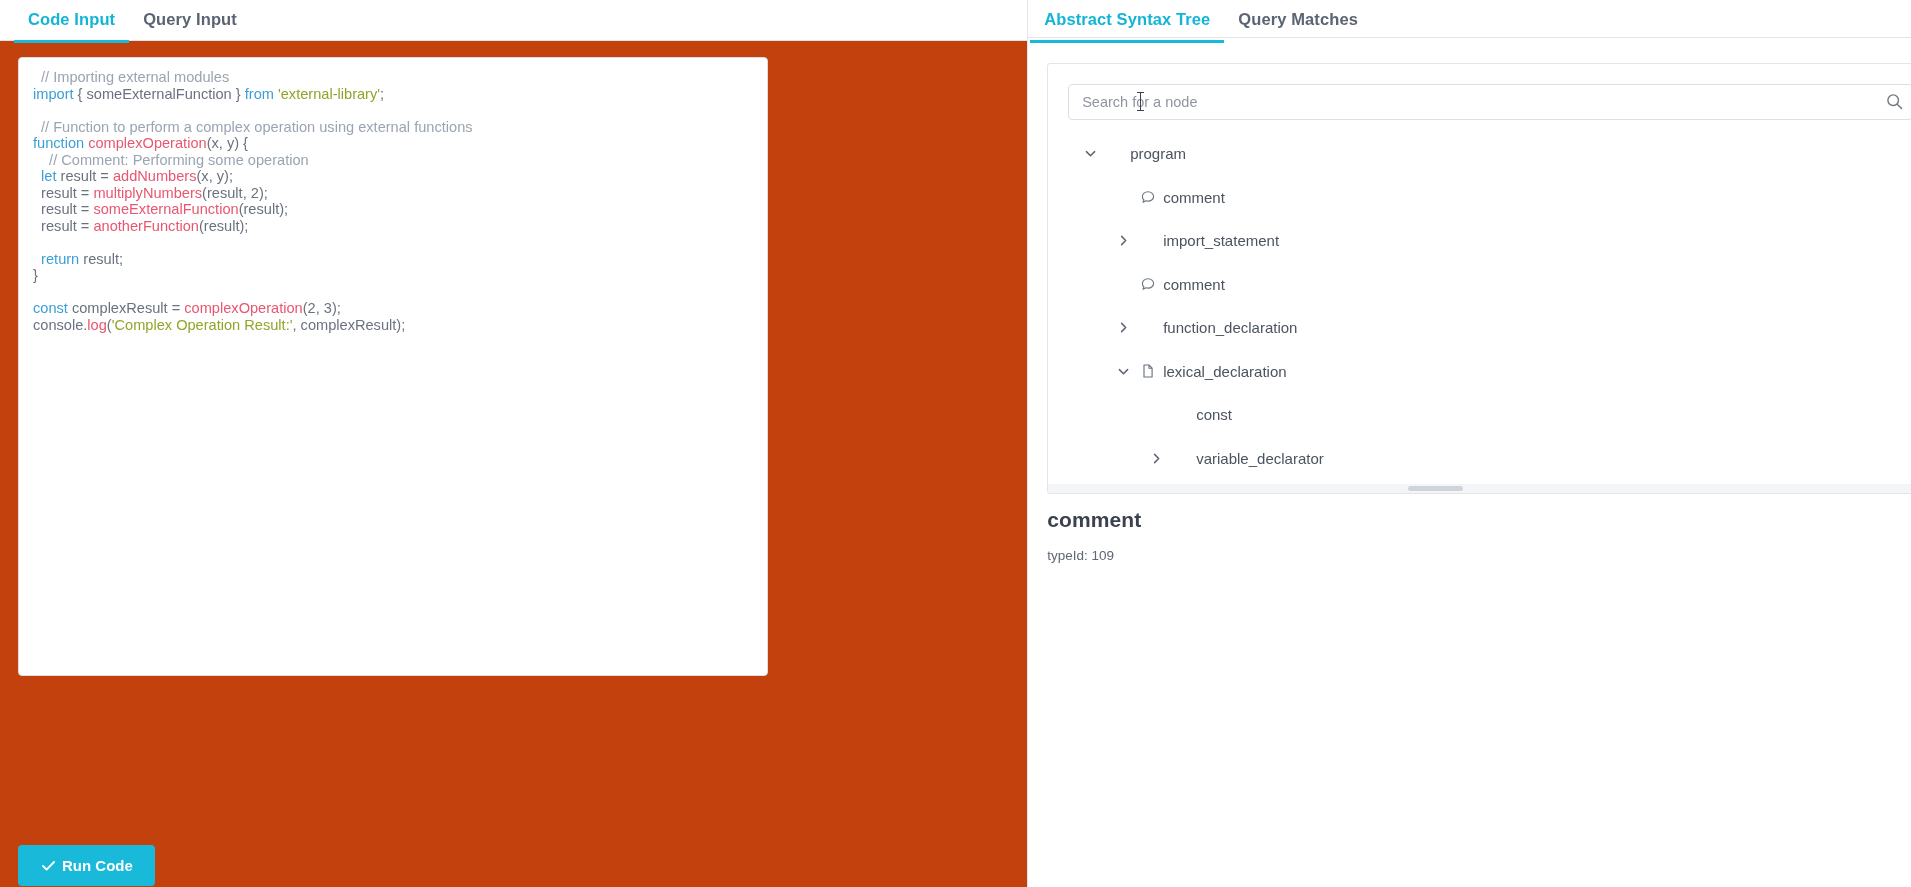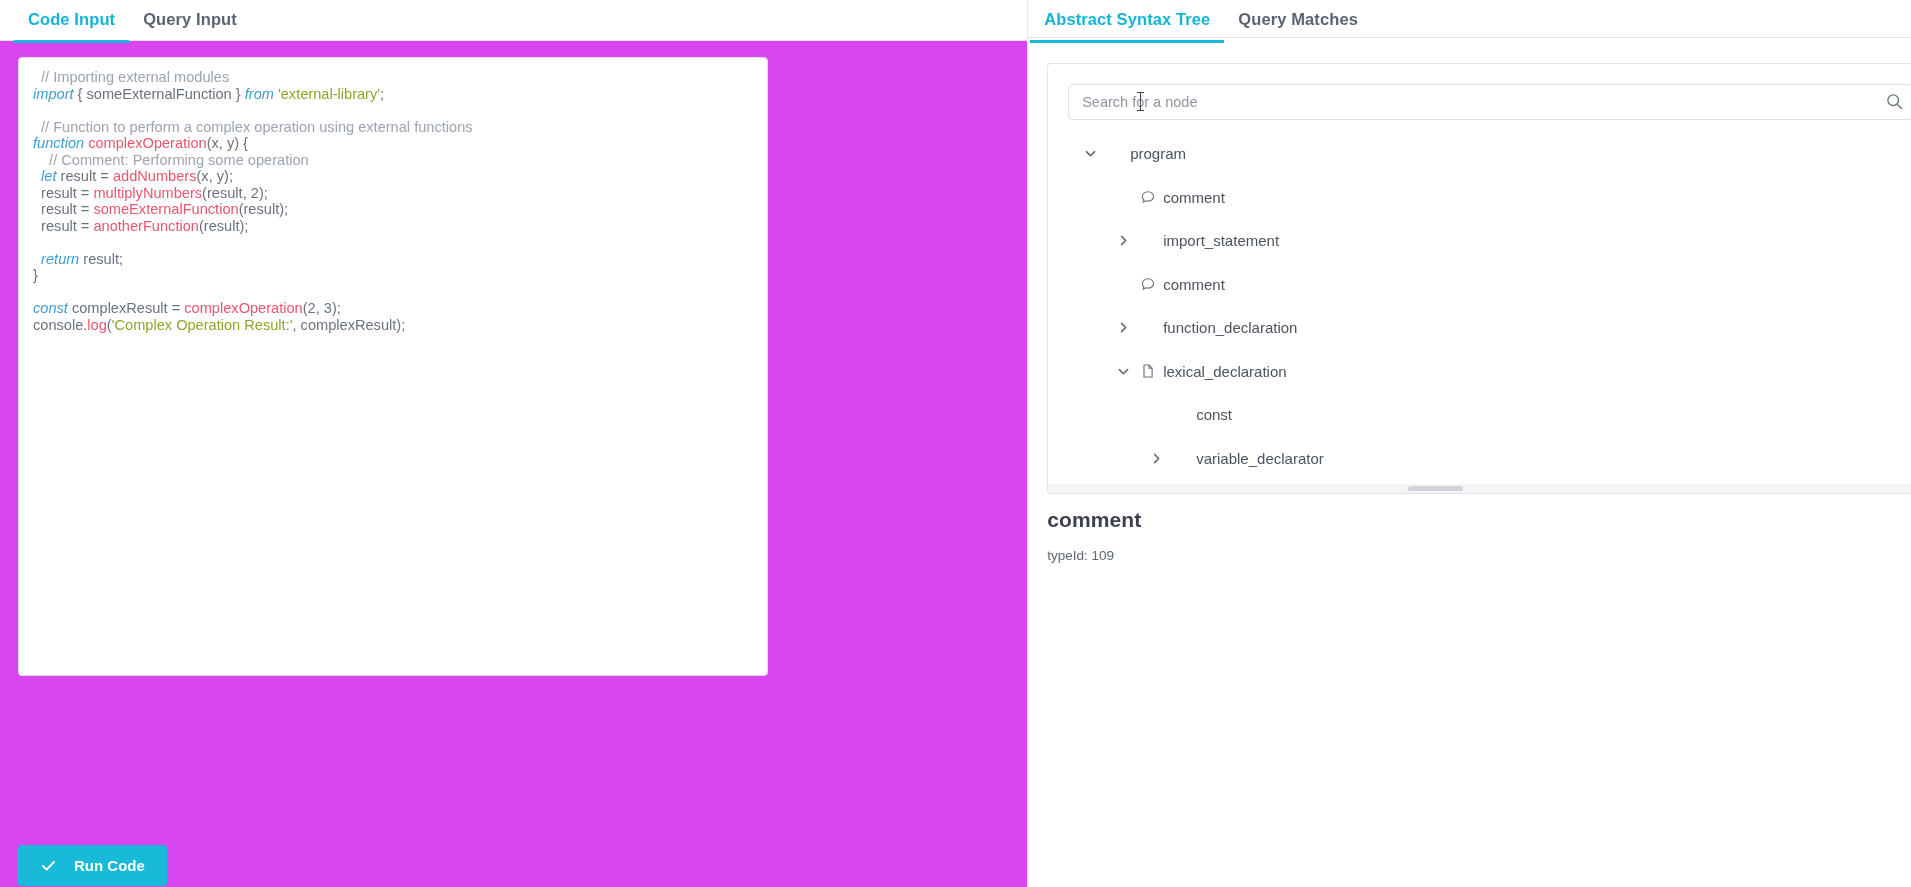--- a/index.html
+++ b/index.html
@@ -9,21 +9,21 @@
     background: #ffffff;
     font-family: "Liberation Sans", sans-serif;
     overflow: hidden;
   }
   .app { position: relative; width: 1911px; height: 887px; display: flex; }
 
   
   .left-pane {
     width: 1111px; height: 887px;
     position: relative;
-    background: #d946ef;
+    background: #c2410c;
     border-right: 1px solid #e3e6ec;
   }
   .tabbar {
     height: 41px;
     display: flex;
     align-items: flex-start;
     padding-left: 14px;
     border-bottom: 1px solid #e1e4ea;
     background: #fff;
   }
@@ -52,21 +52,21 @@
   .code {
     padding: 11px 14px;
     font-family: "Liberation Sans", sans-serif;
     font-size: 14.6px;
     line-height: 16.5px;
     color: #5f6772;
     white-space: pre;
   }
   .code .ln { height: 16.5px; }
   .cm  { color: #9aa4b2; margin-left: 8px; }
-  .kw  { color: #3c9fd4; font-style: italic; }
+  .kw  { color: #3c9fd4; }
   .str { color: #93a428; }
   .fn  { color: #e8566f; }
   .pl  { color: #6a727f; }
   .num { color: #6a727f; }
 
   .editor-gutter-bar {
     position: absolute;
     right: -6px; top: 320px;
     width: 4px; height: 40px;
     background: #d3d7de;
@@ -79,21 +79,21 @@
     height: 41px;
     background: #19b9da;
     border: none;
     border-radius: 4px;
     color: #fff;
     font-size: 15px;
     font-weight: bold;
     padding: 0 22px;
     display: flex;
     align-items: center;
-    gap: 17px;
+    gap: 5px;
     cursor: pointer;
   }
   .run-btn svg { display: block; }
 
   
   .right-pane {
     width: 954px; height: 887px;
     position: relative;
     background: #fff;
   }

